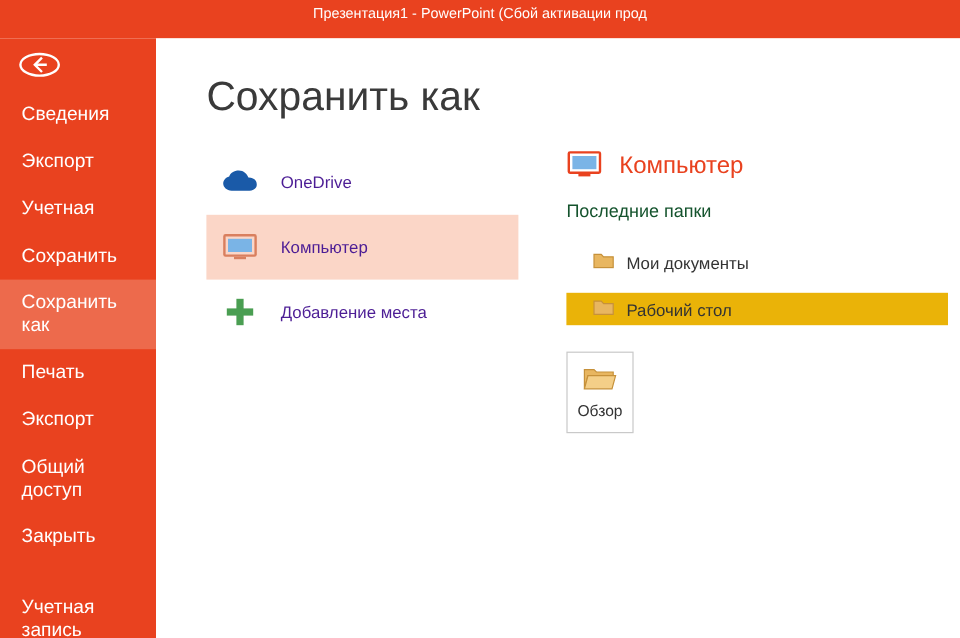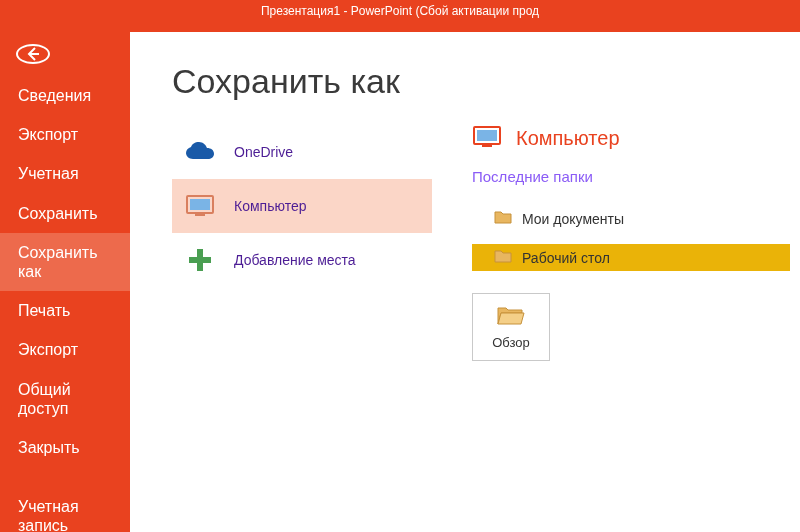--- a/index.html
+++ b/index.html
@@ -104,40 +104,40 @@
     display: flex;
     align-items: center;
     gap: 14px;
     margin-bottom: 16px;
   }
   .detail-title {
     color: #e9421f;
     font-size: 20px;
   }
   .recent-label {
-    color: #8b5cf6;
+    color: #14532d;
     font-size: 15px;
     margin-bottom: 20px;
   }
   .folder-row {
     display: flex;
     align-items: flex-end;
     gap: 10px;
     padding: 5px 10px 5px 22px;
     cursor: pointer;
     font-size: 14px;
     color: #333;
     margin-top: 12px;
   }
   .folder-row.hl {
     background: #eab308;
   }
   .browse-btn {
     margin-top: 22px;
-    width: 78px;
+    width: 56px;
     height: 68px;
     border: 1px solid #c9c9c9;
     display: flex;
     flex-direction: column;
     align-items: center;
     justify-content: center;
     gap: 6px;
     cursor: pointer;
     font-size: 13px;
     color: #333;

